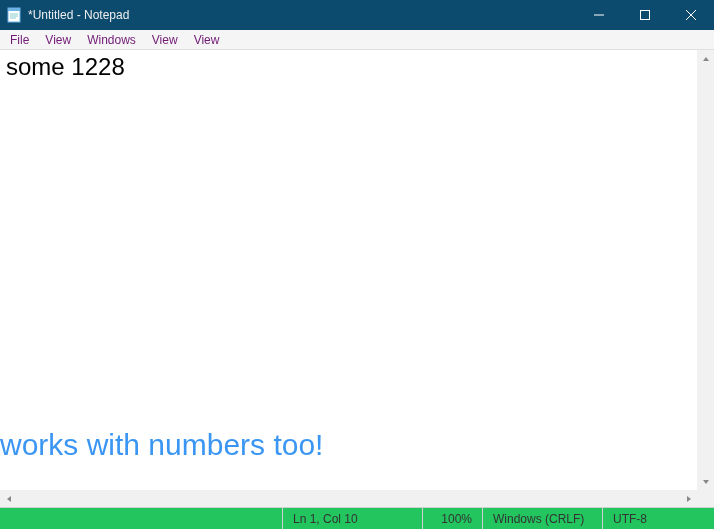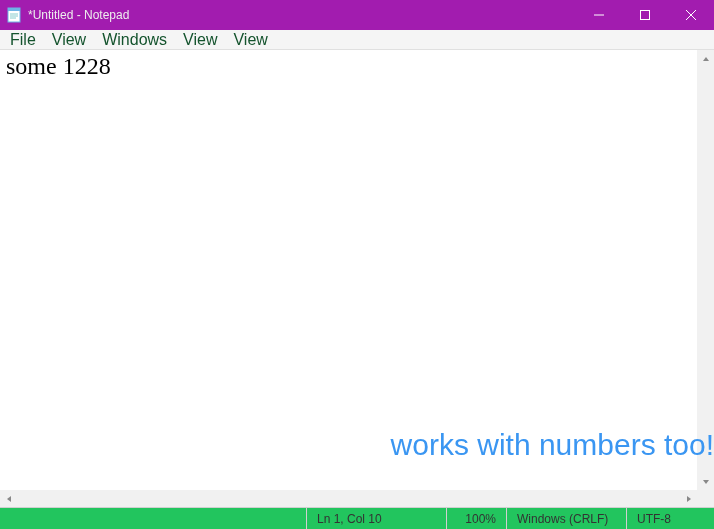--- a/index.html
+++ b/index.html
@@ -7,21 +7,21 @@
     width: 714px;
     height: 529px;
     font-family: "Segoe UI", Tahoma, sans-serif;
     font-size: 12px;
     background: #fff;
     overflow: hidden;
     position: relative;
   }
   .titlebar {
     height: 30px;
-    background: #a21caf;
+    background: #0c4a6e;
     color: #fff;
     display: flex;
     align-items: center;
     padding-left: 6px;
   }
   .titlebar .app-icon {
     width: 16px; height: 16px;
     margin-right: 6px;
     display: inline-flex;
   }
@@ -40,32 +40,32 @@
   .menubar {
     height: 20px;
     background: #f5f5f5;
     border-bottom: 1px solid #e0e0e0;
     display: flex;
     align-items: center;
     padding: 0 2px;
   }
   .menu-item {
     padding: 1px 8px;
-    font-size: 16px;
-    color: #14532d;
+    font-size: 12px;
+    color: #701a75;
   }
   .editor-wrap {
     position: relative;
     height: calc(100% - 30px - 20px - 22px);
     background: #fff;
   }
   .editor {
     position: absolute;
     top: 0; left: 0; right: 17px; bottom: 17px;
-    font-family: Liberation Serif, serif;
+    font-family: Liberation Sans, sans-serif;
     font-size: 24px;
     padding: 3px 6px;
     white-space: pre;
     color: #000;
     overflow: hidden;
   }
   .scroll-v {
     position: absolute; top: 0; right: 0; bottom: 17px;
     width: 17px; background: #f1f1f1;
   }
@@ -102,26 +102,26 @@
   }
   .status-cell {
     border-left: 1px solid #d0d0d0;
     display: flex; align-items: center;
     padding: 0 10px;
   }
   .status-spacer { flex: 1; }
   .status-cell.caret { width: 140px; }
   .status-cell.zoom { width: 60px; justify-content: flex-end; text-align: center; }
   .status-cell.le { width: 120px; }
-  .status-cell.enc { width: 88px; }
+  .status-cell.enc { width: 112px; }
   .annotation {
     position: absolute;
     left: 0; right: 0;
     top: 428px;
-    text-align: right;
+    text-align: left;
     font-family: Arial, Helvetica, sans-serif;
     font-size: 30px;
     color: #3a96f2;
     pointer-events: none;
   }
 </style>
 </head>
 <body>
 
 <div class="titlebar">

